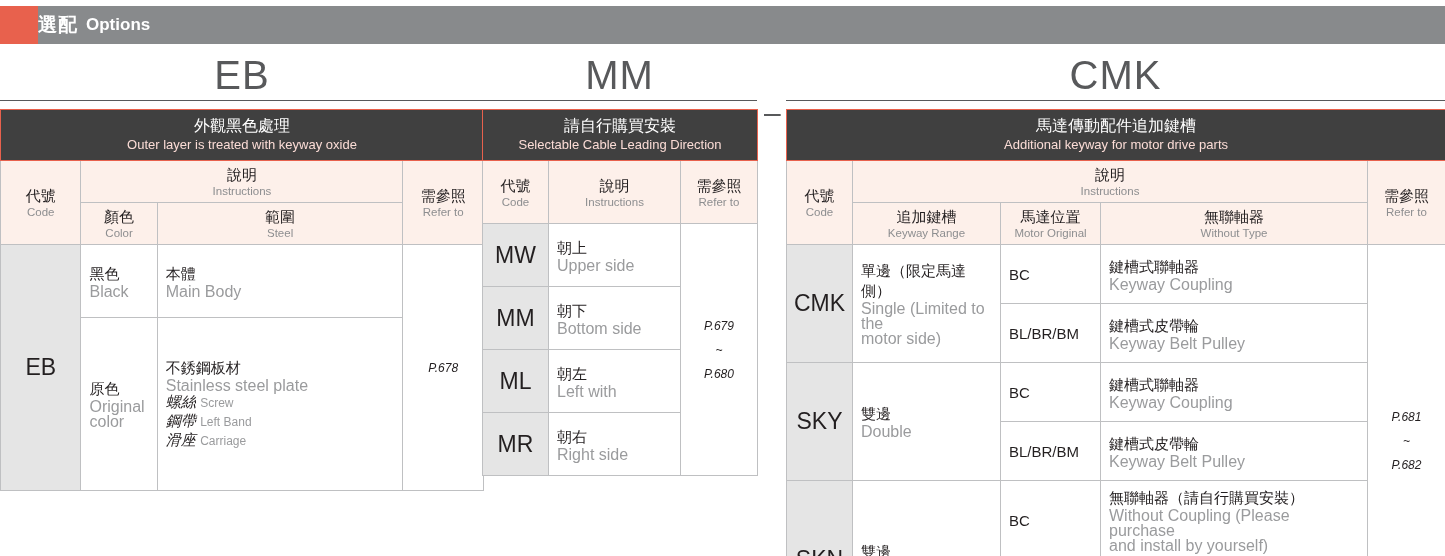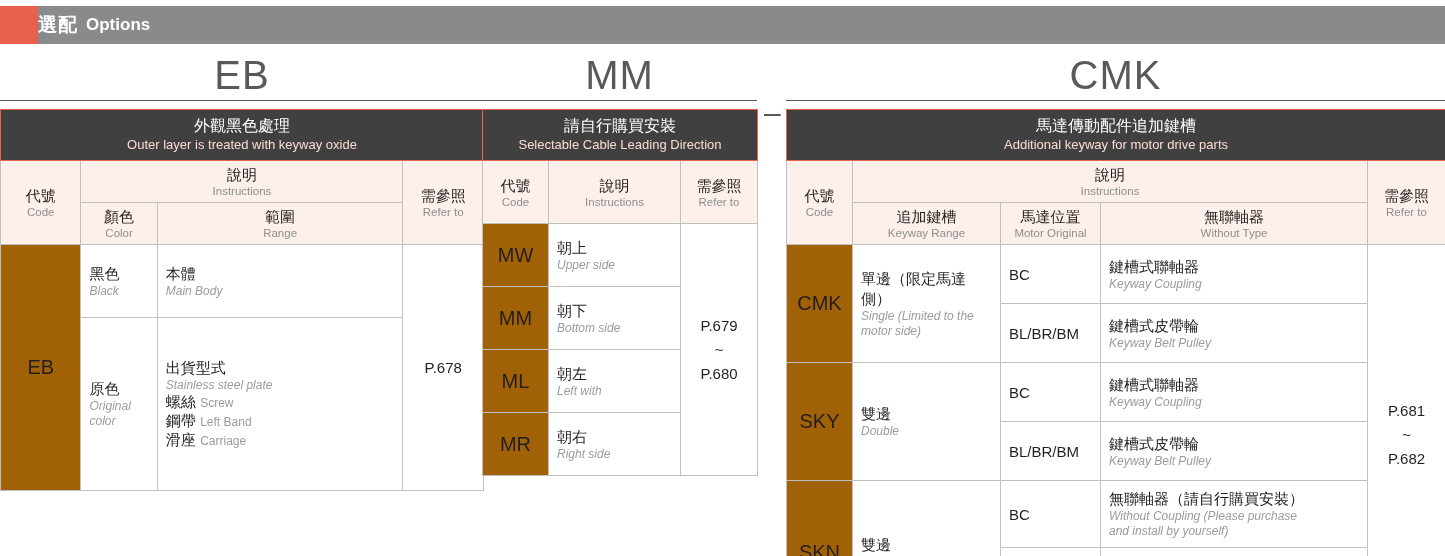--- a/index.html
+++ b/index.html
@@ -48,26 +48,26 @@
   .banner .cn{font-size:16px;display:block;line-height:20px;font-weight:normal;}
   .banner .en{font-size:13px;display:block;line-height:17px;color:#fbdcd6;}
 
   .hd{background:#fdf0ea;text-align:center;padding:4px 3px !important;}
   .hd .cn{display:block;font-size:15px;line-height:19px;color:#231f20;}
   .hd .en{display:block;font-size:11.5px;line-height:14px;color:#8d8e90;}
   .hd-instr{background:#fdf0ea;}
 
   .cell{padding:7px 8px !important;}
   .cell .cn{display:block;font-size:15px;line-height:20px;}
-  .cell .en{display:block;font-size:12px;line-height:15px;color:#9a9b9d;font-style:italic;}
-  .cell .inline-cn{font-size:15px;}
+  .cell .en{display:block;font-size:16px;line-height:15px;color:#9a9b9d;}
+  .cell .inline-cn{font-size:15px;font-style:italic;}
   .cell .inline-en{font-size:12px;color:#9a9b9d;}
 
-  .code-cell{background:#a16207;text-align:center;font-size:20px;padding:4px !important;}
-  .refer-cell{text-align:center;font-size:15px;line-height:24px;padding:12px !important;}
+  .code-cell{background:#e5e5e5;text-align:center;font-size:23px;padding:4px !important;}
+  .refer-cell{text-align:center;font-size:12px;line-height:24px;padding:12px !important;font-style:italic;}
   .plain-cell{padding:6px 8px !important;font-size:15px;}
 
   .nowrap{white-space:nowrap;}
 </style>
 </head>
 <body>
 
 <div class="hdr">
   <div class="hdr-swatch"></div>
   <div class="hdr-band">
@@ -112,21 +112,21 @@
           <span class="en">Refer to</span>
         </td>
       </tr>
       <tr>
         <td class="hd">
           <span class="cn">顏色</span>
           <span class="en">Color</span>
         </td>
         <td class="hd">
           <span class="cn">範圍</span>
-          <span class="en">Range</span>
+          <span class="en">Steel</span>
         </td>
       </tr>
       <tr>
         <td class="code-cell" rowspan="2">EB</td>
         <td class="cell" style="height:58px">
           <span class="cn">黑色</span>
           <span class="en">Black</span>
         </td>
         <td class="cell">
           <span class="cn">本體</span>
@@ -134,21 +134,21 @@
         </td>
         <td class="refer-cell" rowspan="2">P.678</td>
       </tr>
       <tr>
         <td class="cell" style="height:158px">
           <span class="cn">原色</span>
           <span class="en" style="white-space:pre-line">Original
 color</span>
         </td>
         <td class="cell">
-          <span class="cn">出貨型式</span>
+          <span class="cn">不銹鋼板材</span>
           <span class="en" style="">Stainless steel plate</span>
           <div class="nowrap">
             <span class="inline-cn">螺絲</span>
             <span class="inline-en">Screw</span>
           </div>
           <div class="nowrap">
             <span class="inline-cn">鋼帶</span>
             <span class="inline-en">Left Band</span>
           </div>
           <div class="nowrap">

